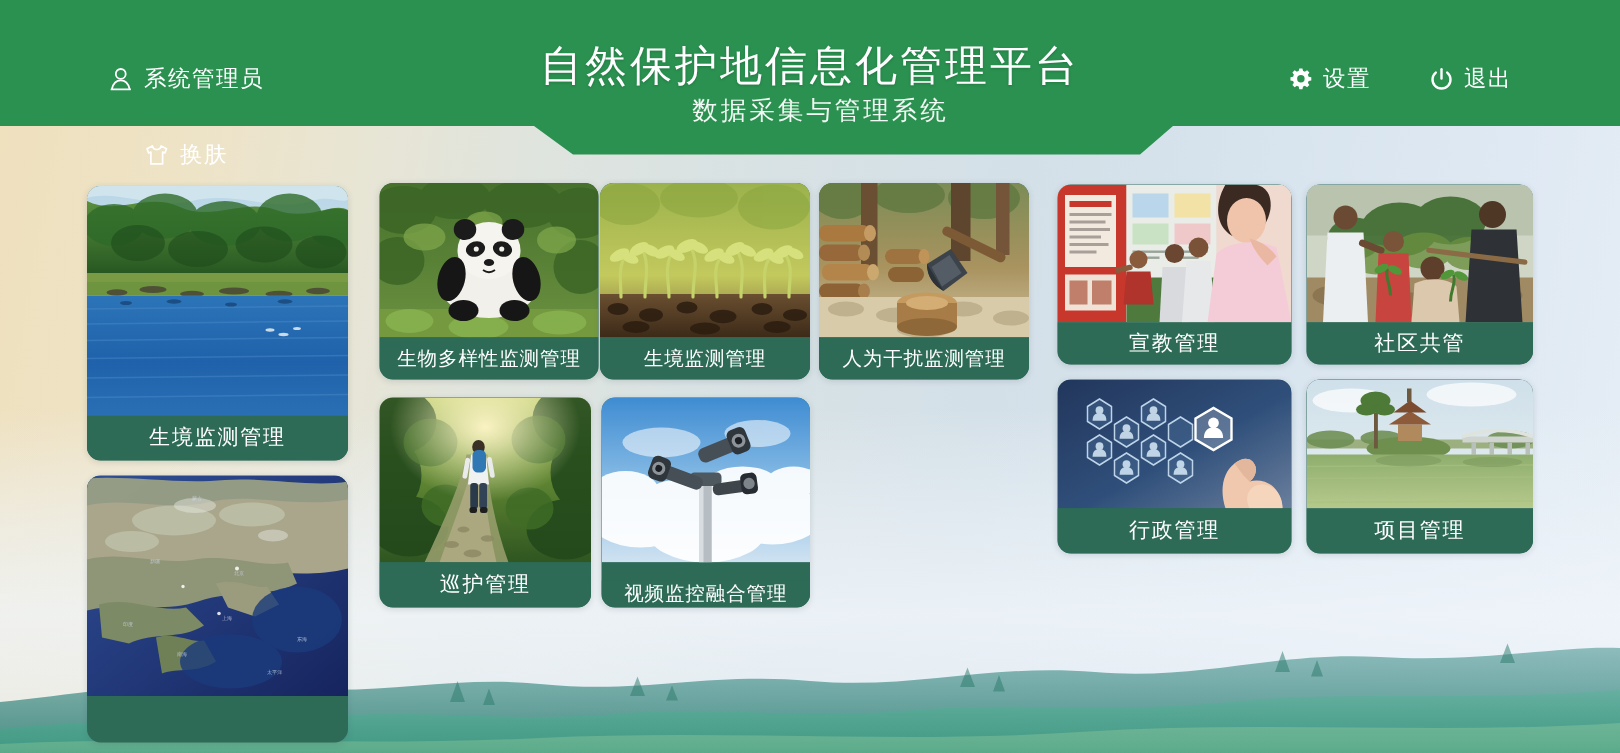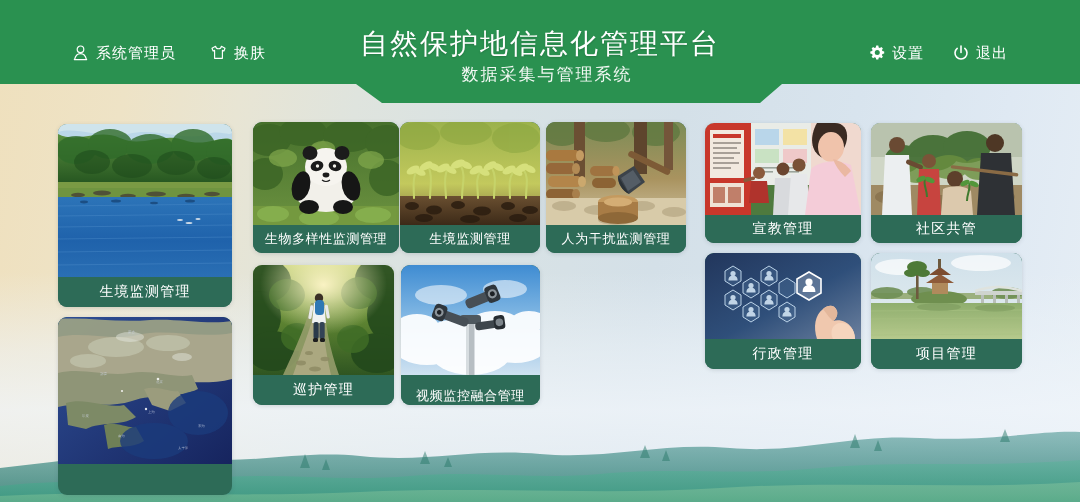--- a/index.html
+++ b/index.html
@@ -63,28 +63,29 @@
     height: 104px;
   }
 
   .nav-left {
     position: absolute;
     left: 72px;
     top: 44px;
     display: flex;
     align-items: center;
     gap: 34px;
+    flex-direction: column;
   }
   .nav-right {
     position: absolute;
     right: 72px;
     top: 44px;
     display: flex;
     align-items: center;
-    gap: 28px;
+    gap: 38px;
   }
   .nav-item {
     display: flex;
     align-items: center;
     gap: 7px;
     color: #ffffff;
     font-size: 15px;
     letter-spacing: 1px;
     cursor: pointer;
     white-space: nowrap;

